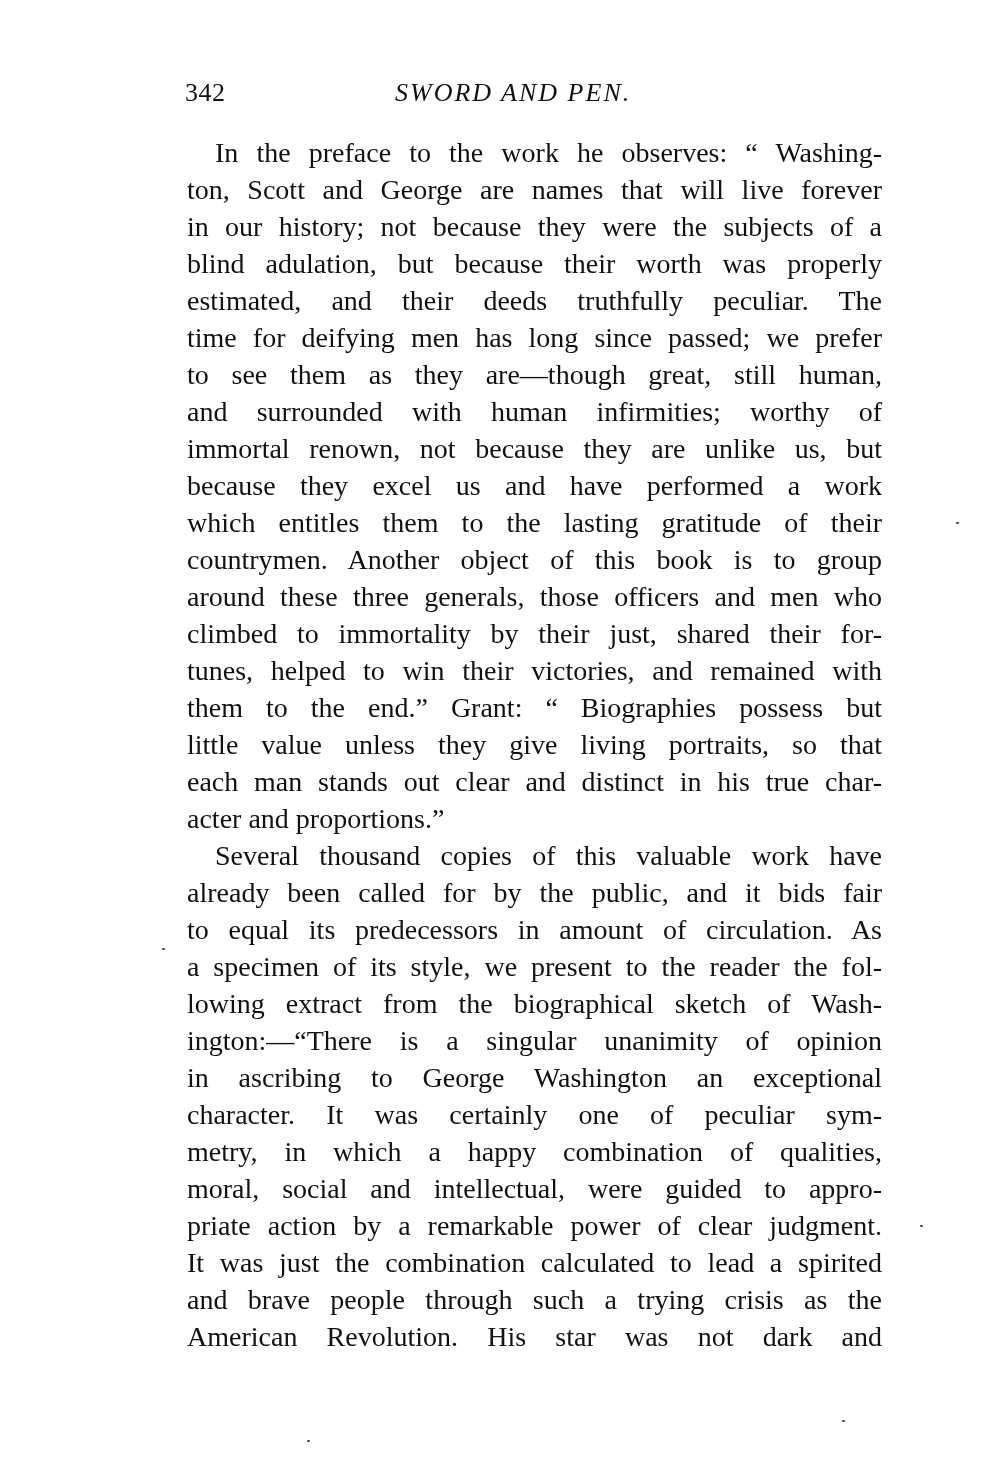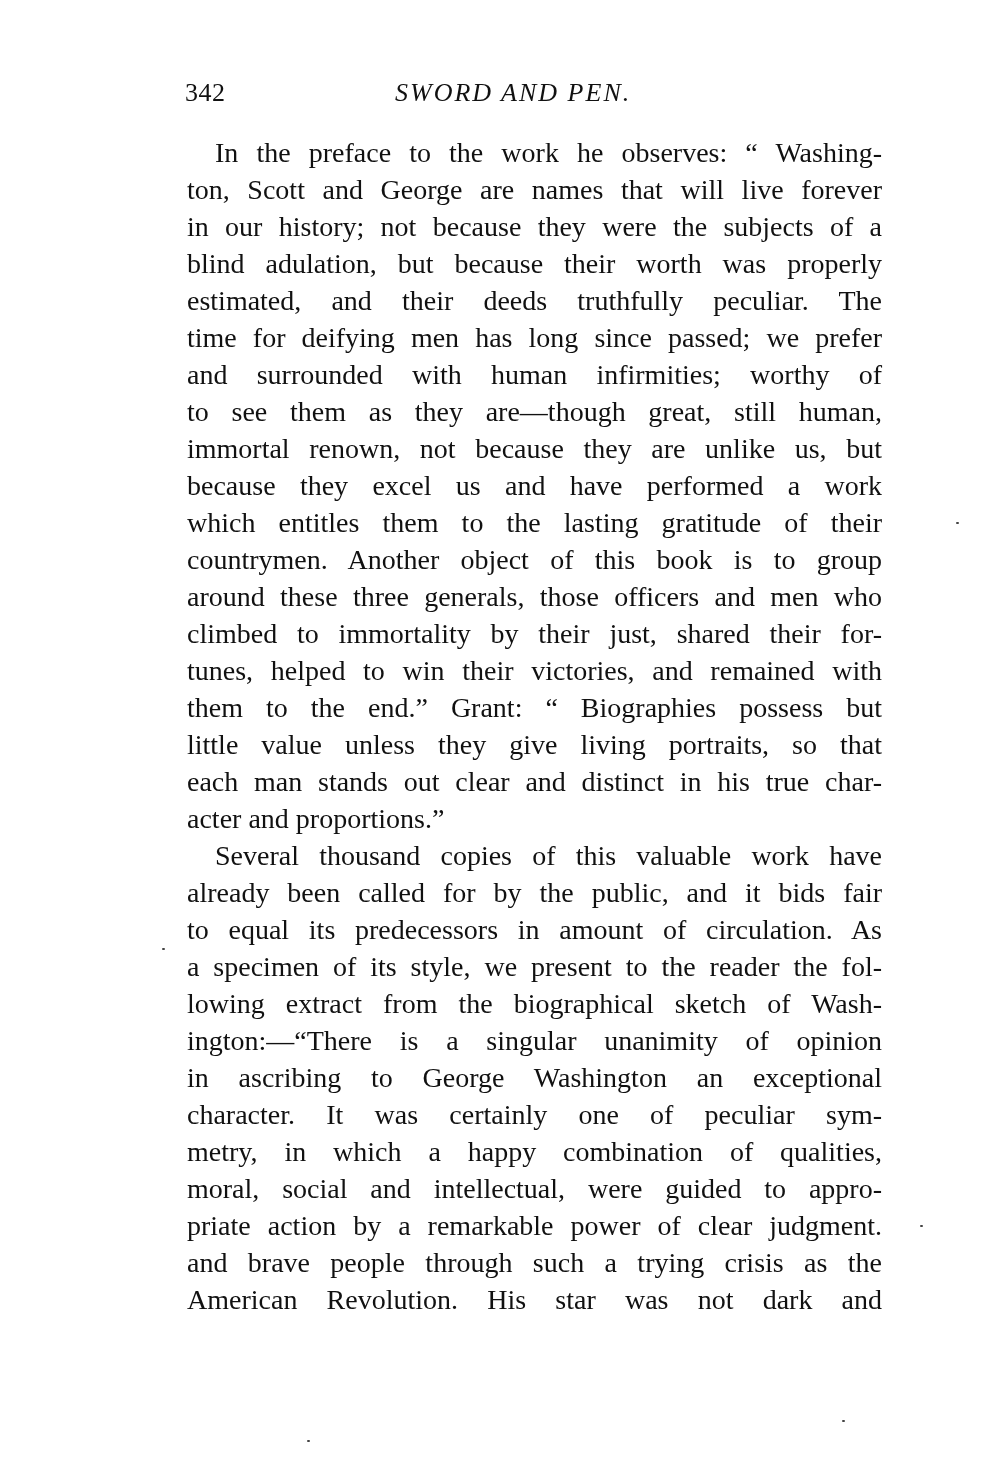--- a/index.html
+++ b/index.html
@@ -41,22 +41,22 @@
   </div>
 
   <div class="body-text">
 
     <span class="line indent">In the preface to the work he observes: “ Washing-</span>
     <span class="line">ton, Scott and George are names that will live forever</span>
     <span class="line">in our history; not because they were the subjects of a</span>
     <span class="line">blind adulation, but because their worth was properly</span>
     <span class="line">estimated, and their deeds truthfully peculiar. The</span>
     <span class="line">time for deifying men has long since passed; we prefer</span>
+    <span class="line">to see them as they are—though great, still human,</span>
     <span class="line">and surrounded with human infirmities; worthy of</span>
-    <span class="line">to see them as they are—though great, still human,</span>
     <span class="line">immortal renown, not because they are unlike us, but</span>
     <span class="line">because they excel us and have performed a work</span>
     <span class="line">which entitles them to the lasting gratitude of their</span>
     <span class="line">countrymen. Another object of this book is to group</span>
     <span class="line">around these three generals, those officers and men who</span>
     <span class="line">climbed to immortality by their just, shared their for-</span>
     <span class="line">tunes, helped to win their victories, and remained with</span>
     <span class="line">them to the end.” Grant: “ Biographies possess but</span>
     <span class="line">little value unless they give living portraits, so that</span>
     <span class="line">each man stands out clear and distinct in his true char-</span>
@@ -66,20 +66,21 @@
     <span class="line">already been called for by the public, and it bids fair</span>
     <span class="line">to equal its predecessors in amount of circulation. As</span>
     <span class="line">a specimen of its style, we present to the reader the fol-</span>
     <span class="line">lowing extract from the biographical sketch of Wash-</span>
     <span class="line">ington:—“There is a singular unanimity of opinion</span>
     <span class="line">in ascribing to George Washington an exceptional</span>
     <span class="line">character. It was certainly one of peculiar sym-</span>
     <span class="line">metry, in which a happy combination of qualities,</span>
     <span class="line">moral, social and intellectual, were guided to appro-</span>
     <span class="line">priate action by a remarkable power of clear judgment.</span>
+    <span class="line">It was just the combination calculated to lead a spirited</span>
     <span class="line">and brave people through such a trying crisis as the</span>
     <span class="line">American Revolution. His star was not dark and</span>
   </div>
 
   <span class="speck" style="left:944px;top:522px;"></span>
   <span class="speck" style="left:150px;top:948px;"></span>
   <span class="speck" style="left:908px;top:1225px;"></span>
   <span class="speck" style="left:830px;top:1420px;"></span>
   <span class="speck" style="left:295px;top:1440px;"></span>
 </div>

